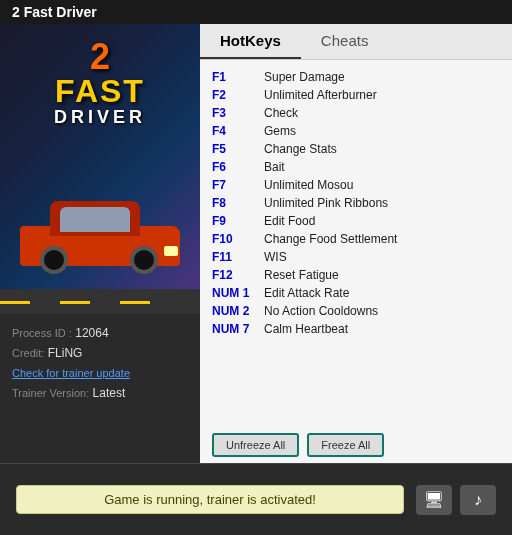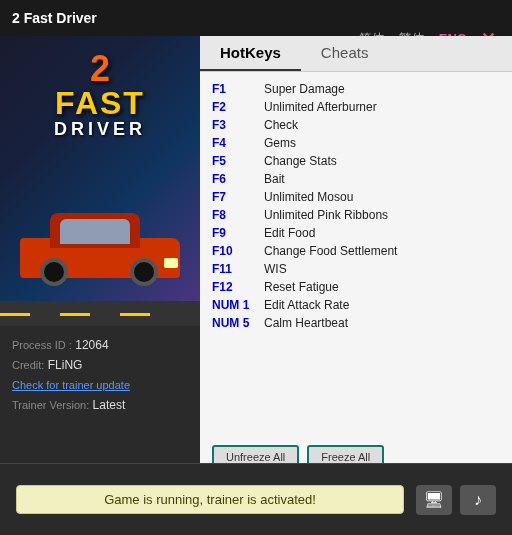--- a/index.html
+++ b/index.html
@@ -11,21 +11,21 @@
       overflow: hidden;
       position: relative;
     }
 
     
     #title-bar {
       display: flex;
       align-items: center;
       justify-content: space-between;
       background: #1a1a1a;
-      height: 36px;
+      height: 24px;
       padding: 3px 12px;
     }
     #title-bar-left {
       display: flex;
       align-items: center;
       gap: 8px;
     }
     #app-title {
       color: #ffffff;
       font-size: 14px;
@@ -431,21 +431,25 @@
         </div>
         <div class="hotkey-row">
           <span class="hotkey-key">F12</span>
           <span class="hotkey-desc">Reset Fatigue</span>
         </div>
         <div class="hotkey-row">
           <span class="hotkey-key">NUM 1</span>
           <span class="hotkey-desc">Edit Attack Rate</span>
         </div>
         <div class="hotkey-row">
-          <span class="hotkey-key">NUM 5</span>
+          <span class="hotkey-key">NUM 2</span>
+          <span class="hotkey-desc">No Action Cooldowns</span>
+        </div>
+        <div class="hotkey-row">
+          <span class="hotkey-key">NUM 7</span>
           <span class="hotkey-desc">Calm Heartbeat</span>
         </div>
       </div>
     <div id="buttons-area">
       <button class="action-btn">Unfreeze All</button>
       <button class="action-btn">Freeze All</button>
     </div>
   </div>
 
 </div>

